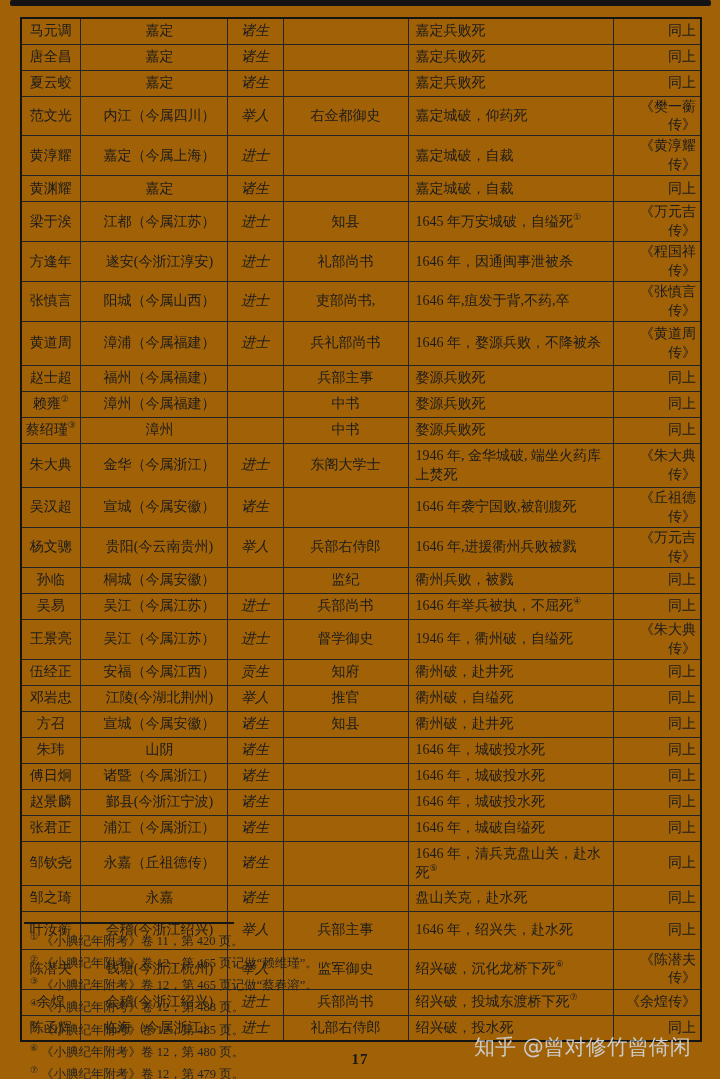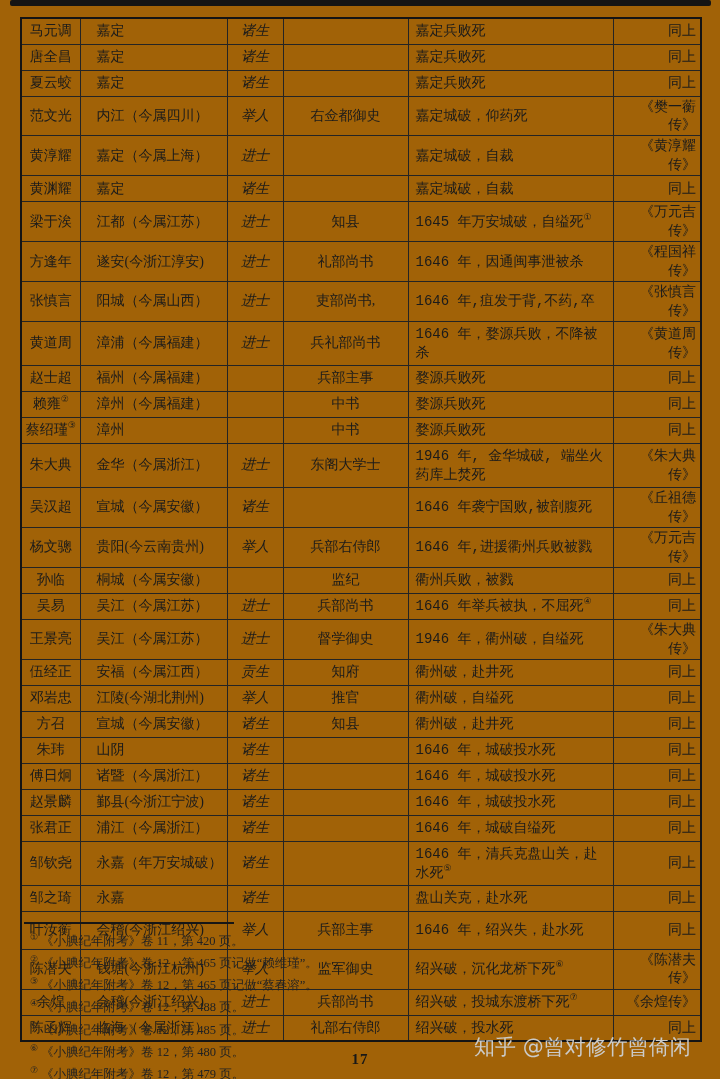--- a/index.html
+++ b/index.html
@@ -26,24 +26,24 @@
     border:1.5px solid #242424;
     padding:1px 4px;
     line-height:1.32;
     vertical-align:middle;
     overflow:hidden;
   }
   tr.normal{height:26px;}
   tr.tall{height:44px;}
   tr.medium{height:38px;}
   td.c-name{text-align:center;padding:1px 2px;}
-  td.c-place{text-align:left;padding-left:16px;}
+  td.c-place{text-align:center;padding-left:16px;}
   td.c-degree{text-align:center;font-style:italic;}
   td.c-position{text-align:center;margin-left:30px;}
-  td.c-death{text-align:left;padding-left:7px;font-family:Liberation Mono, monospace;}
+  td.c-death{text-align:left;padding-left:7px;}
   td.c-source{text-align:right;}
   sup.sup{font-size:9px;line-height:0;}
   .footnote-sep{
     position:absolute;left:24px;top:922px;width:210px;height:2px;
     background:#161616;
   }
   .footnotes{
     position:absolute;left:30px;top:928px;width:430px;
     font-size:12.5px;line-height:18px;color:#222;
   }
@@ -306,21 +306,21 @@
       <td class="c-name"><span class="txt">张君正</span><sup class="sup"></sup></td>
       <td class="c-place">浦江（今属浙江）</td>
       <td class="c-degree">诸生</td>
       <td class="c-position"></td>
       <td class="c-death"><span class="txt">1646 年，城破自缢死</span><sup class="sup"></sup></td>
       <td class="c-source">同上</td>
     </tr>
 
     <tr class="tall">
       <td class="c-name"><span class="txt">邹钦尧</span><sup class="sup"></sup></td>
-      <td class="c-place">永嘉（年万安城破）</td>
+      <td class="c-place">永嘉（丘祖德传）</td>
       <td class="c-degree">诸生</td>
       <td class="c-position"></td>
       <td class="c-death"><span class="txt">1646 年，清兵克盘山关，赴水死</span><sup class="sup">⑤</sup></td>
       <td class="c-source">同上</td>
     </tr>
 
     <tr class="normal">
       <td class="c-name"><span class="txt">邹之琦</span><sup class="sup"></sup></td>
       <td class="c-place">永嘉</td>
       <td class="c-degree">诸生</td>

